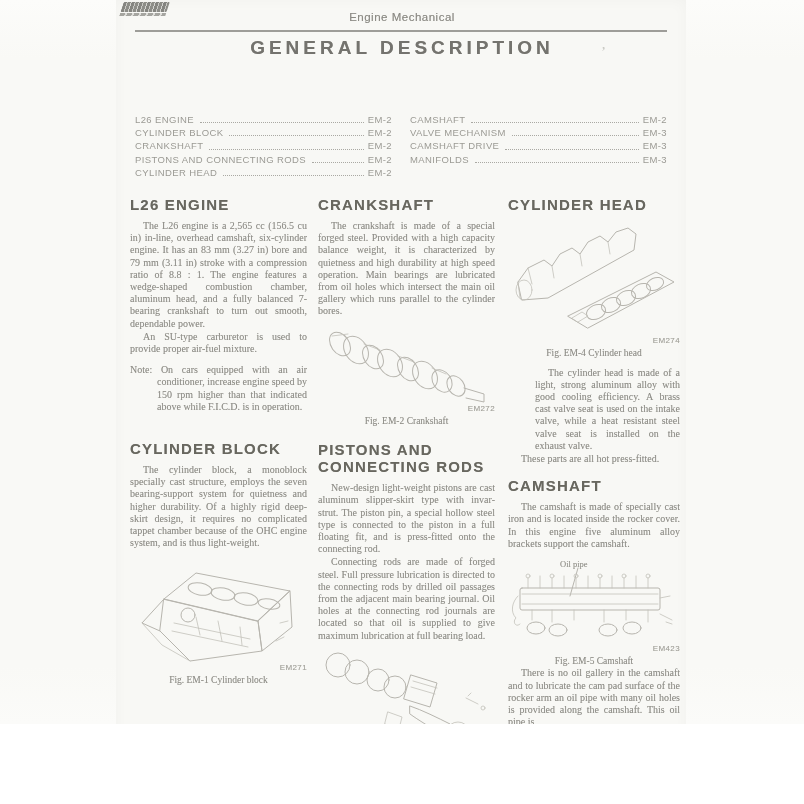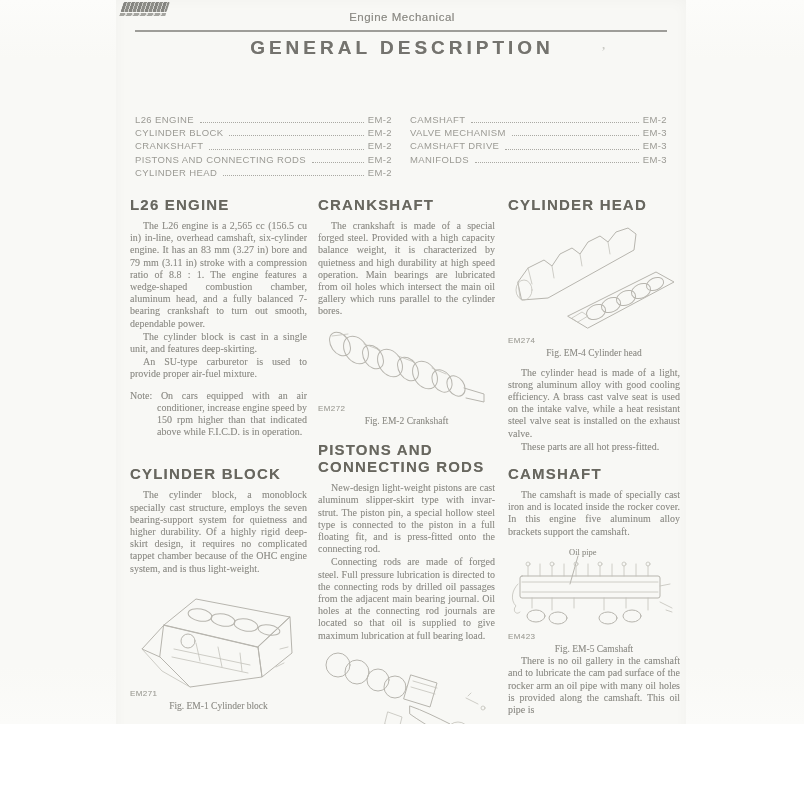--- a/index.html
+++ b/index.html
@@ -46,24 +46,24 @@
 
   h2.sec{ font-family:"Liberation Sans", sans-serif; font-size:15px; letter-spacing:1.2px;
     color:#68675f; line-height:17px; margin:0 0 7px 0; text-align:left;
     text-shadow:0 0 .6px rgba(104,103,95,.5); }
   h2.mt{ margin-top:27px; }
   p.body{ text-indent:13px; margin:0 0 1px 0; }
   p.note{ margin-top:9px; padding-left:27px; text-indent:-27px; text-align:justify; }
 
   .figure{ margin-top:8px; position:relative; }
   .figure svg{ display:block; }
-  .fig-id{ font-family:"Liberation Sans", sans-serif; font-size:8px; color:#a6a59e; line-height:9px; margin-top:-2px; letter-spacing:.4px;}
+  .fig-id{ font-family:"Liberation Sans", sans-serif; font-size:8px; color:#a6a59e; text-align:right; line-height:9px; margin-top:-2px; letter-spacing:.4px;}
   .fig-id.left{ text-align:center;text-decoration:underline; }
   .fig-cap{ font-size:9.5px; color:#908f89; text-align:center; line-height:11.5px; margin-top:3px; }
-  .callout{ position:absolute; top:0px; left:61px; font-size:8.5px; font-style:normal; color:#95948d;
+  .callout{ position:absolute; top:0px; left:52px; font-size:8.5px; font-style:normal; color:#95948d;
     font-family:"Liberation Serif", serif; }
 
   .footer-pg{ position:absolute; top:786px; left:318px; width:177px; text-align:center;
     font-family:"Liberation Sans", sans-serif; font-size:10px; color:#9b9a94; letter-spacing:.5px; }
 
   .sketch{ stroke:#b7b5ae; fill:none; stroke-width:1; stroke-linejoin:round; stroke-linecap:round; }
   .sketch2{ stroke:#c3c1ba; fill:none; stroke-width:.8; }
 </style>
 </head>
 <body>
@@ -129,21 +129,20 @@
           <span class="lbl">MANIFOLDS</span>
           <span class="leader"></span>
           <span class="pg">EM-3</span>
         </div>
     </div>
   </div>
 
   <div class="col col1">
     <h2 class="sec">L26 ENGINE</h2>
     <p class="body">The L26 engine is a 2,565 cc (156.5 cu in) in-line, overhead camshaft, six-cylinder engine. It has an 83 mm (3.27 in) bore and 79 mm (3.11 in) stroke with a compression ratio of 8.8 : 1. The engine features a wedge-shaped combustion chamber, aluminum head, and a fully balanced 7-bearing crankshaft to turn out smooth, dependable power.</p>
-    <p class="body">The cylinder block is cast in a single unit, and features deep-skirting.</p>
     <p class="body">An SU-type carburetor is used to provide proper air-fuel mixture.</p>
     <p class="note">Note: On cars equipped with an air conditioner, increase engine speed by 150 rpm higher than that indicated above while F.I.C.D. is in operation.</p>
 
     <h2 class="sec mt">CYLINDER BLOCK</h2>
     <p class="body">The cylinder block, a monoblock specially cast structure, employs the seven bearing-support system for quietness and higher durability. Of a highly rigid deep-skirt design, it requires no complicated tappet chamber because of the OHC engine system, and is thus light-weight.</p>
 
     <div class="figure">
       <svg width="177" height="108" viewBox="0 0 177 108">
         <g class="sketch">
           <path d="M34,42 L66,16 L160,34 L128,64 Z"></path>
@@ -233,21 +232,21 @@
           <ellipse cx="118" cy="78" rx="10" ry="7" transform="rotate(-24 118 78)"></ellipse>
           <ellipse cx="133" cy="71" rx="10" ry="7" transform="rotate(-24 133 71)"></ellipse>
           <ellipse cx="147" cy="64" rx="9" ry="6" transform="rotate(-24 147 64)"></ellipse>
           <path d="M64,98 l10,-6 l6,4 l-10,6 z" class="sketch2"></path>
         </g>
       </svg>
       <div class="fig-id">EM274</div>
       <div class="fig-cap">Fig. EM-4  Cylinder head</div>
     </div>
 
-    <p class="body" style="margin-top:7px;">The cylinder head is made of a light, strong aluminum alloy with good cooling efficiency. A brass cast valve seat is used on the intake valve, while a heat resistant steel valve seat is installed on the exhaust valve.</p>
+    <p class="body" style="margin-top:7px;margin-left:27px;">The cylinder head is made of a light, strong aluminum alloy with good cooling efficiency. A brass cast valve seat is used on the intake valve, while a heat resistant steel valve seat is installed on the exhaust valve.</p>
     <p class="body">These parts are all hot press-fitted.</p>
 
     <h2 class="sec mt" style="margin-top:12px;">CAMSHAFT</h2>
     <p class="body">The camshaft is made of specially cast iron and is located inside the rocker cover. In this engine five aluminum alloy brackets support the camshaft.</p>
 
     <div class="figure">
       <span class="callout">Oil pipe</span>
       <svg width="172" height="88" viewBox="0 0 172 88">
         <g class="sketch">
           <path d="M70,10 L62,38"></path>

